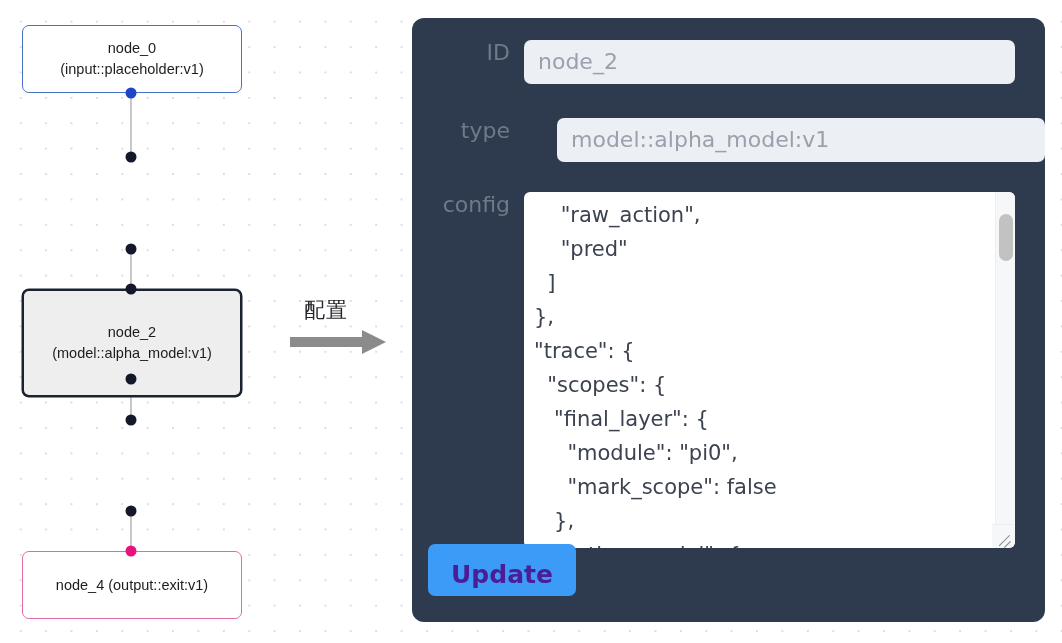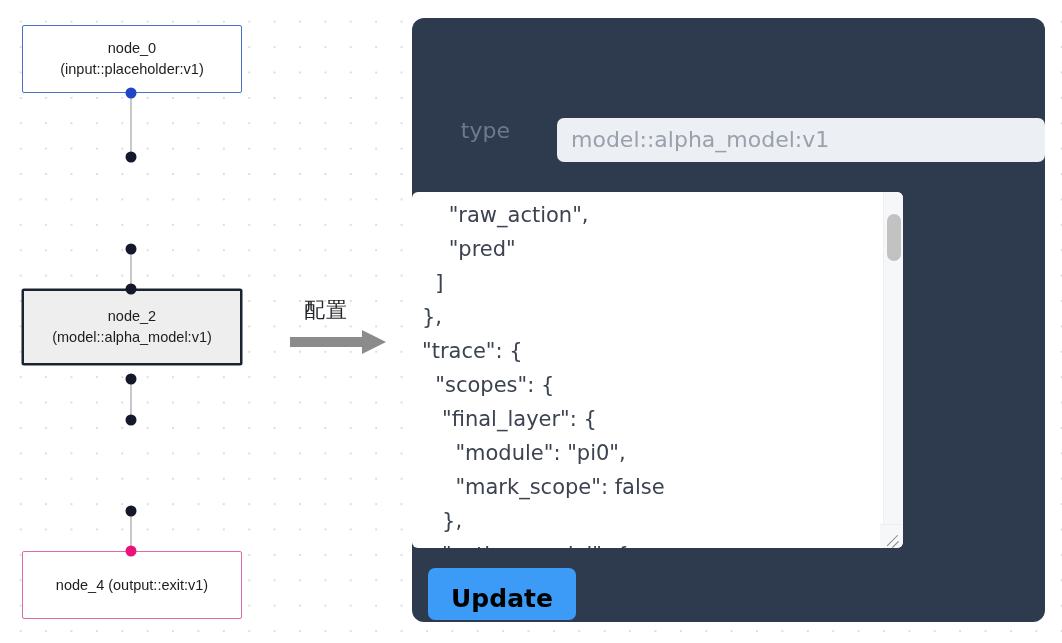--- a/index.html
+++ b/index.html
@@ -25,21 +25,21 @@
     background-size: 25.4px 25.4px;
     background-position: 8px 9px;
   }
 
   
   .node {
     position: absolute;
     box-sizing: border-box;
     background: #ffffff;
     border: 1.6px solid #1f2533;
-    border-radius: 2px;
+    border-radius: 7px;
     display: flex;
     align-items: center;
     justify-content: center;
     text-align: center;
     color: #1d1d1f;
     font-size: 14.5px;
     line-height: 21px;
     padding: 2px 14px;
     z-index: 3;
   }
@@ -187,26 +187,26 @@
     position: absolute;
     background: #7e8490;
     height: 1.3px;
     transform: rotate(-45deg);
   }
   .ta-resize:before { width: 15px; right: 2px; bottom: 6px; }
   .ta-resize:after  { width: 9px;  right: 2px; bottom: 2px; }
 
   #update-btn {
     position: absolute;
-    left: 16px; top: 550px;
+    left: 16px; top: 526px;
     width: 148px; height: 52px;
     background: #3b9bf7;
     border: none;
     border-radius: 7px;
-    color: #000000;
+    color: #4c1d95;
     font-size: 25px;
     font-family: "DejaVu Sans", sans-serif;
     font-weight: bold;
     cursor: pointer;
     padding: 16px;
   }
 </style>
 </head>
 <body>
 
@@ -219,21 +219,21 @@
 
   <div class="node n-input" style="left:22px; top:25px; width:220px; height:68px;">
     <span class="lbl">node_0
 (input::placeholder:v1)</span>
   </div>
   <div class="handle h-blue" style="left:131px; top:93px;"></div>
 
   <div class="handle" style="left:131px; top:157px;"></div>
   <div class="handle" style="left:131px; top:249px;"></div>
 
-  <div class="node n-selected" style="left:22px; top:289px; width:220px; height:76px;">
+  <div class="node n-selected" style="left:22px; top:289px; width:220px; height:108px;">
     <span class="lbl">node_2
 (model::alpha_model:v1)</span>
   </div>
   <div class="handle" style="left:131px; top:289px;"></div>
   <div class="handle" style="left:131px; top:379px;"></div>
 
   <div class="handle" style="left:131px; top:420px;"></div>
   <div class="handle" style="left:131px; top:511px;"></div>
 
   <div class="node n-output" style="left:22px; top:551px; width:220px; height:68px;">
@@ -245,27 +245,32 @@
   <div id="annot">
     <span class="annot-text">配置</span>
     <svg width="100" height="30" viewBox="0 0 100 30">
       <polygon points="0,9 72,9 72,2 96,14 72,26 72,19 0,19" fill="#8b8b8b"></polygon>
     </svg>
   </div>
 </div>
 
 <div id="panel">
 
+  <div class="field-row" id="row-id">
+    <div class="field-label">ID</div>
+    <div class="field-input">node_2</div>
+  </div>
 
   <div class="field-row" id="row-type">
     <div class="field-label">type</div>
     <div class="field-input">model::alpha_model:v1</div>
   </div>
 
   <div class="field-row" id="row-cfg">
+    <div class="field-label">config</div>
     <div class="textarea-wrap">
       <pre class="ta-text">    "raw_action",
     "pred"
   ]
 },
 "trace": {
   "scopes": {
    "final_layer": {
      "module": "pi0",
      "mark_scope": false

